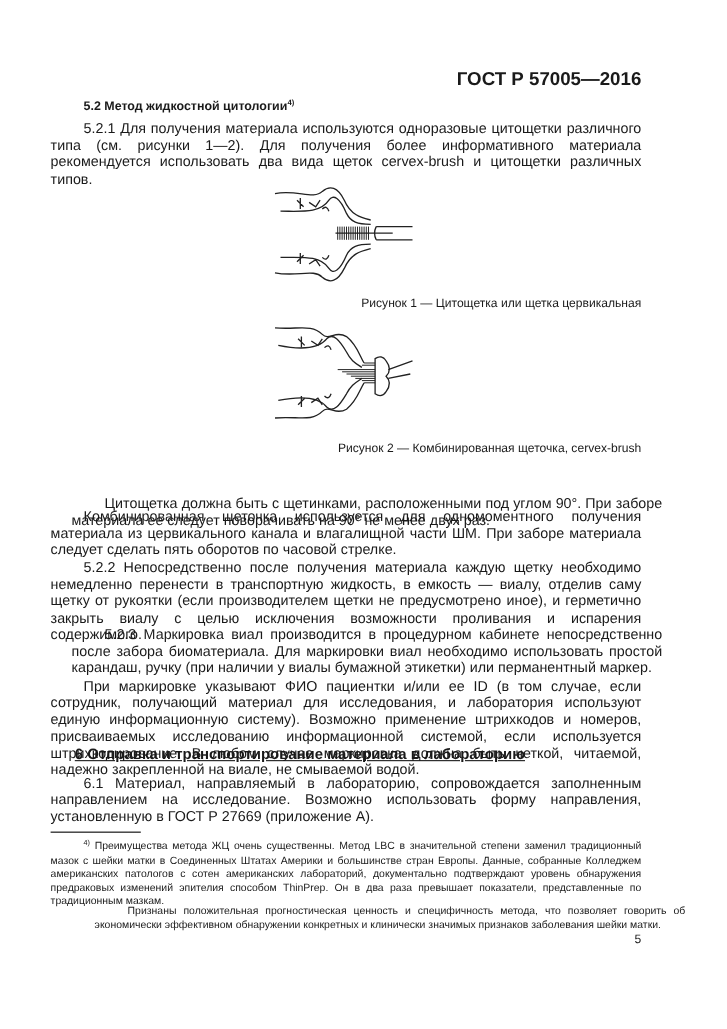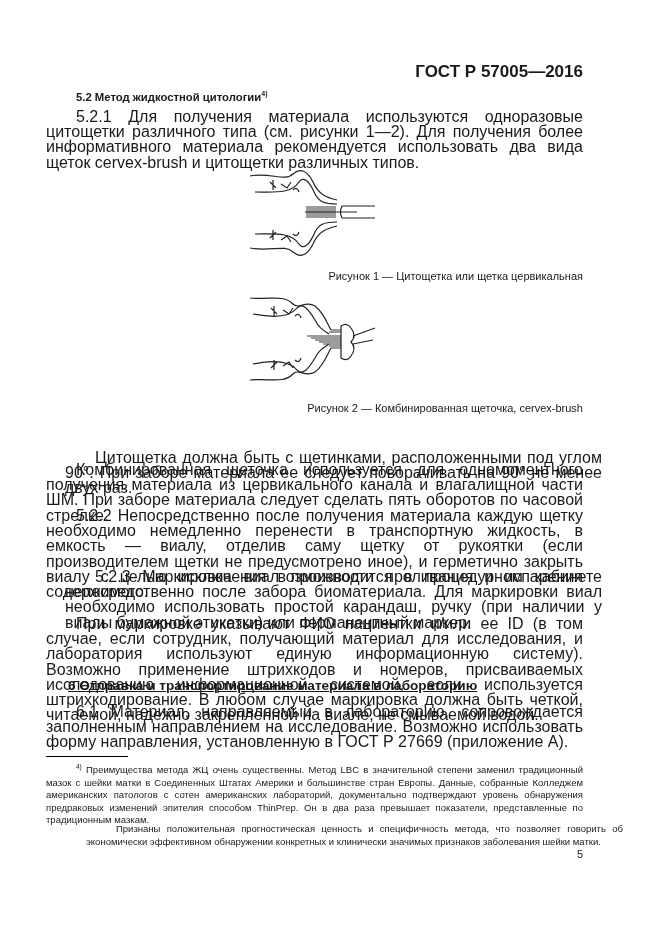--- a/index.html
+++ b/index.html
@@ -3,21 +3,21 @@
   <meta charset="utf-8">
   <style>
     html, body { margin: 0; padding: 0; background: #ffffff; }
     body { width: 661px; height: 935px; position: relative; overflow: hidden;
            font-family: "Liberation Sans", sans-serif; color: #1a1a1a; }
     .page { position: absolute; left: 46px; top: 0; width: 537px; }
     .header { position: absolute; right: 0; top: 62px; font-weight: bold; font-size: 17px; }
     .h2 { position: absolute; left: 30px; font-weight: bold; font-size: 11.3px; }
     .h2 sup { font-size: 7px; }
     .h1 { position: absolute; left: 22px; font-weight: bold; font-size: 13.6px; }
-    .para { position: absolute; left: 0; width: 537px; font-size: 16px; line-height: 15.2px;
+    .para { position: absolute; left: 0; width: 537px; font-size: 13px; line-height: 15.2px;
             text-align: justify; text-indent: 30px; margin: 0; }
     .fig { position: absolute; left: 0; width: 537px; text-align: center; }
     .fig svg { display: block; margin: 0 auto; }
     .caption { position: absolute; left: 0; width: 537px; text-align: right; font-size: 11px; }
     .fn-rule { position: absolute; left: 0; width: 82px; border-top: 1px solid #000; }
     .fn { position: absolute; left: 0; width: 537px; font-size: 9.5px; line-height: 12.5px;
           text-align: justify; text-indent: 30px; margin: 0; }
     .fn sup { font-size: 6.5px; }
     .pagenum { position: absolute; right: 0; font-size: 11px; }
   </style>

